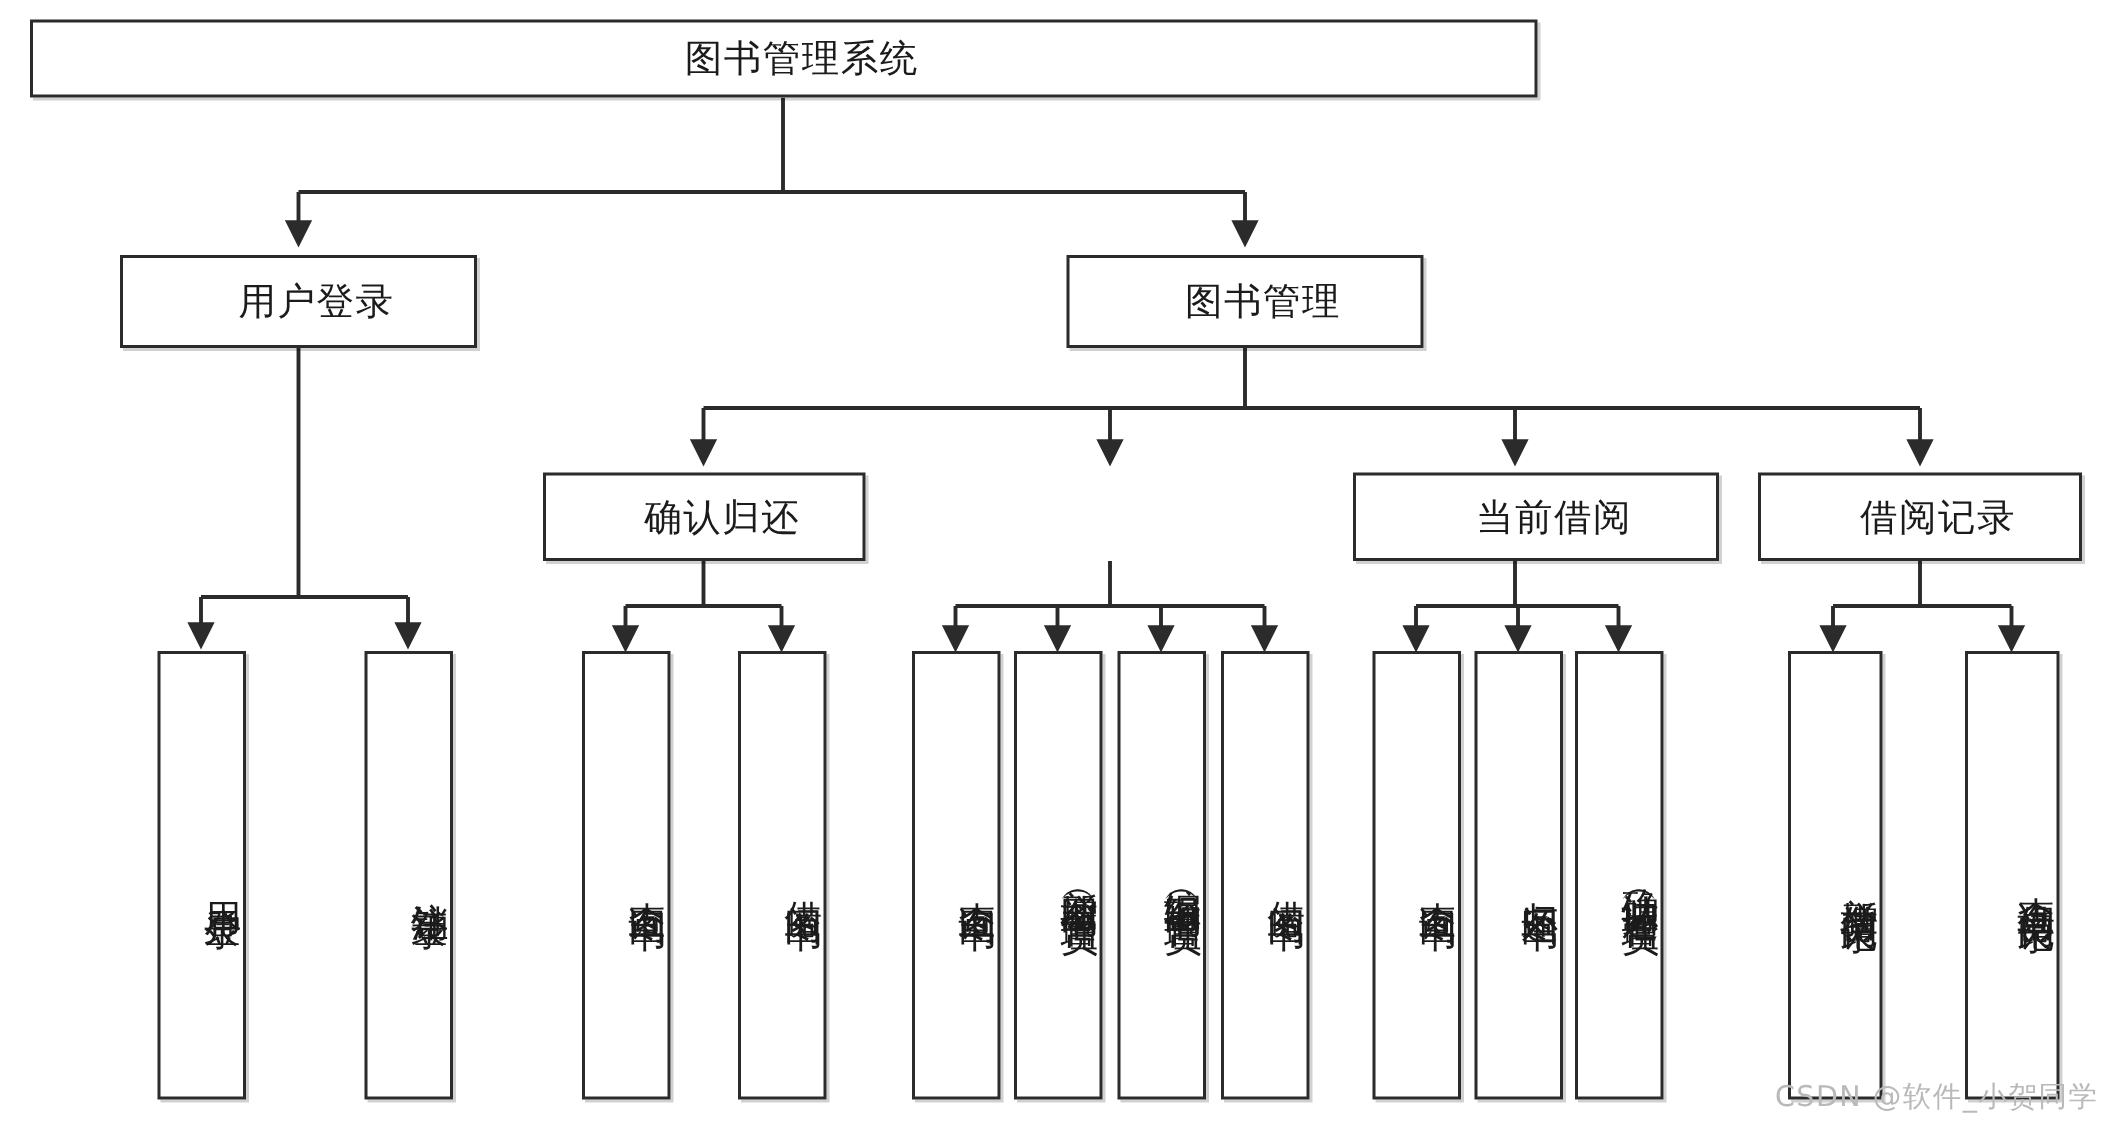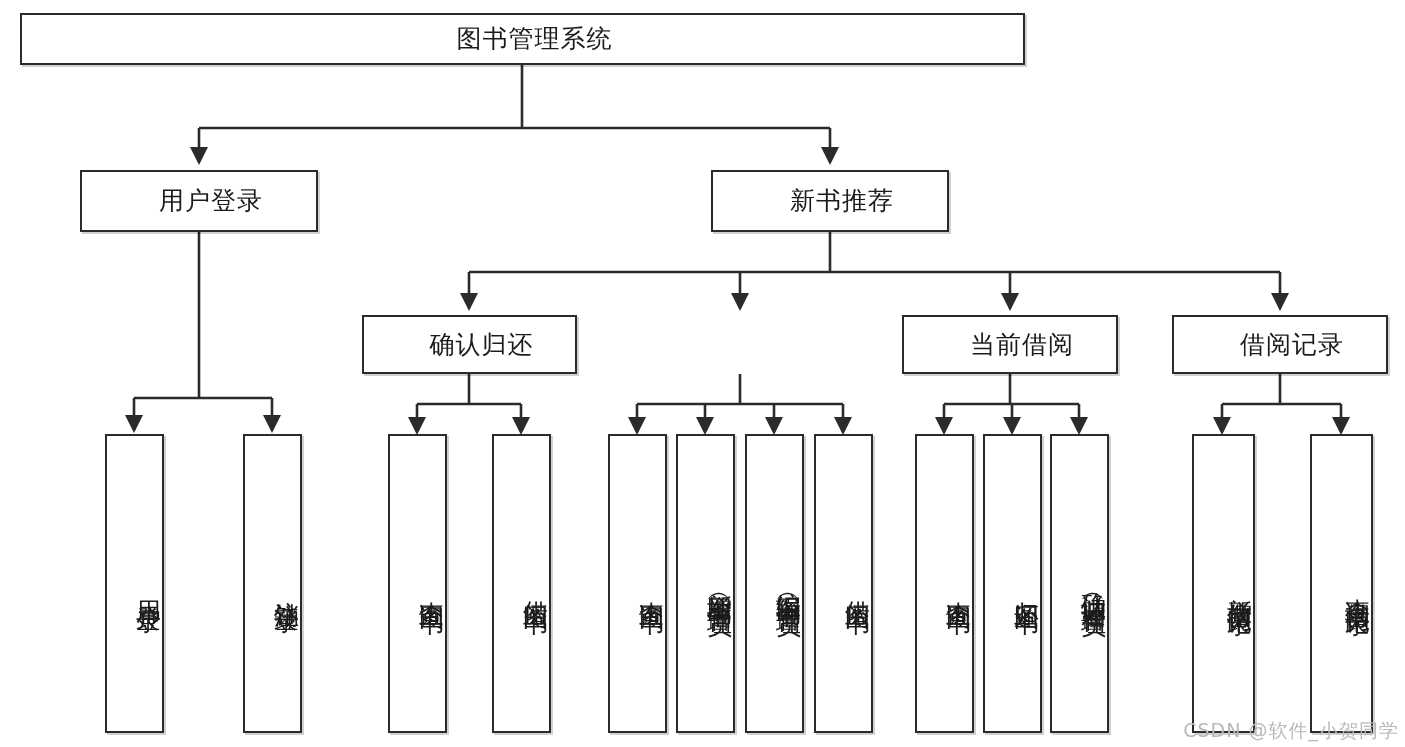--- a/index.html
+++ b/index.html
@@ -127,27 +127,27 @@
   </svg>
 
   <div class="node horiz" style="left:20px; top:13px; width:1005px; height:52px;">
     <span>图书管理系统</span>
   </div>
 
   <div class="node horiz" style="left:80px; top:170px; width:238px; height:62px;">
     <span>用户登录</span>
   </div>
   <div class="node horiz" style="left:711px; top:170px; width:238px; height:62px;">
-    <span>新书推荐</span>
+    <span>图书管理</span>
   </div>
 
   <div class="node horiz" style="left:362px; top:315px; width:215px; height:59px;">
     <span>确认归还</span>
   </div>
-  <div class="node horiz" style="left:902px; top:315px; width:216px; height:59px;">
+  <div class="node horiz" style="left:902px; top:315px; width:244px; height:59px;">
     <span>当前借阅</span>
   </div>
   <div class="node horiz" style="left:1172px; top:315px; width:216px; height:59px;">
     <span>借阅记录</span>
   </div>
 
   <div class="node vert" style="left:105px; top:434px; width:59px; height:299px;">
     <span>用户登录</span>
   </div>
   <div class="node vert" style="left:243px; top:434px; width:59px; height:299px;">

